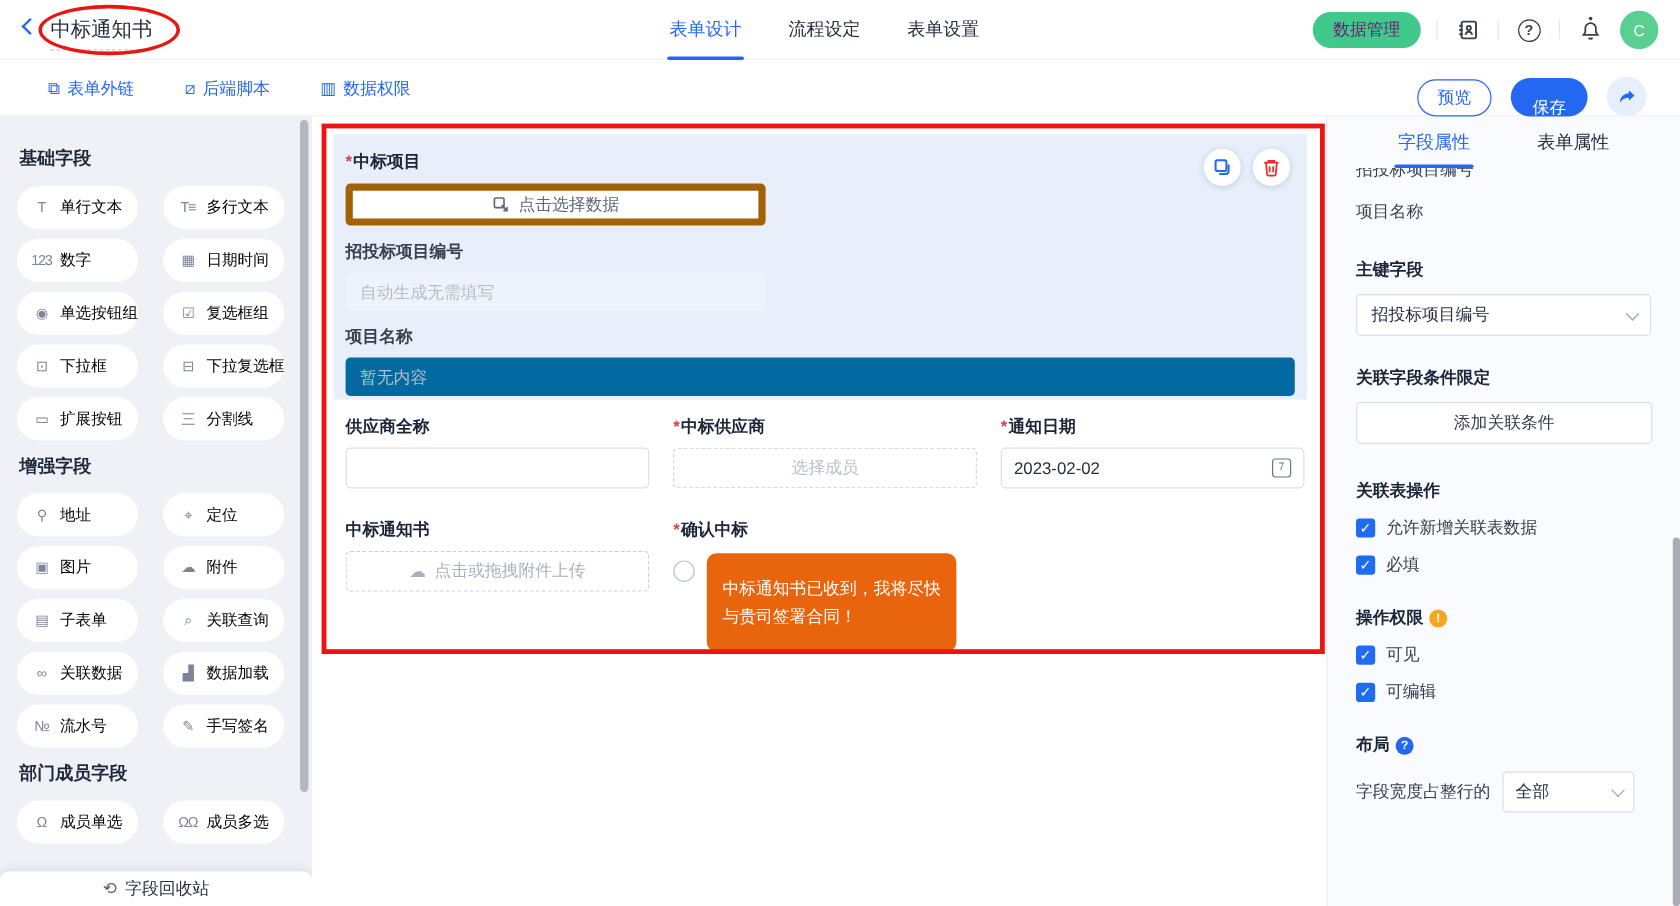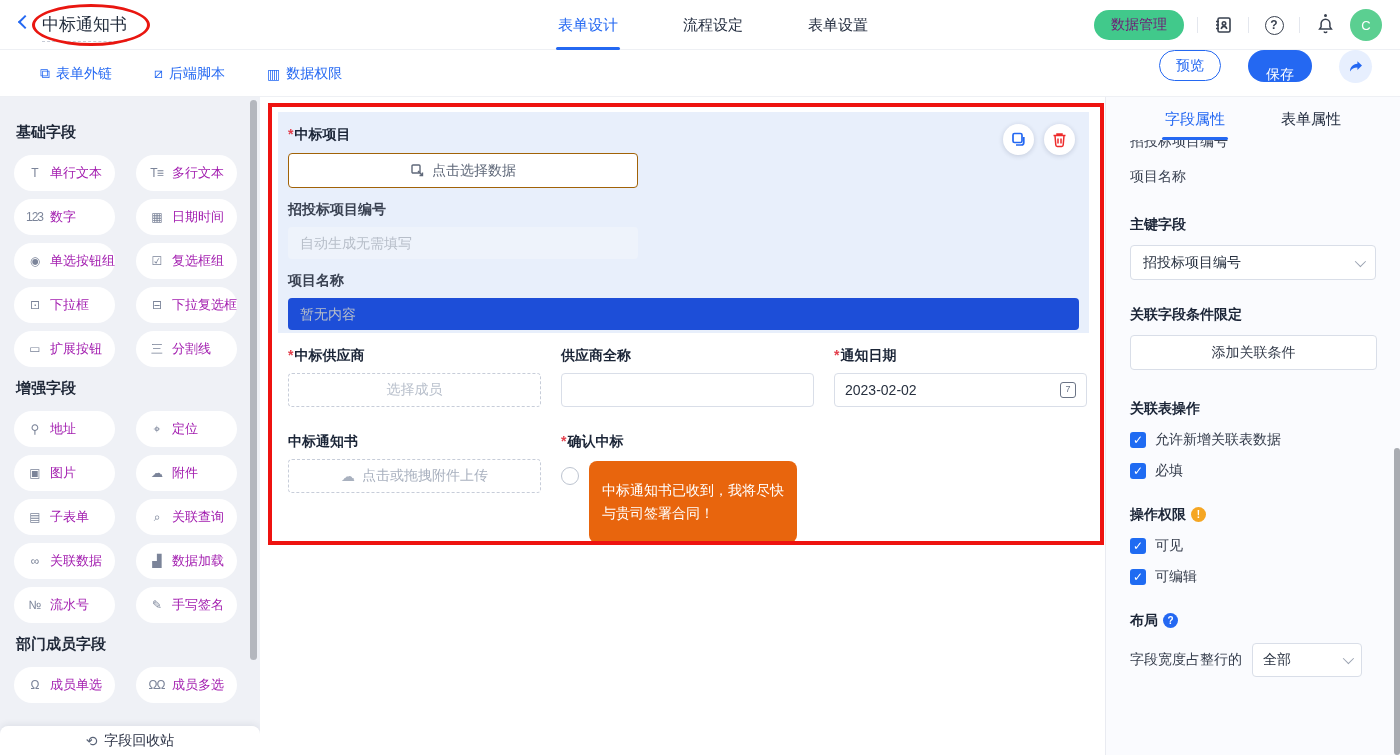--- a/index.html
+++ b/index.html
@@ -4,64 +4,64 @@
 <style>
   * { margin:0; padding:0; box-sizing:border-box; }
   html,body { width:1400px; height:755px; overflow:hidden; }
   body { font-family:"Liberation Sans","DejaVu Sans",sans-serif; font-size:14px; color:#1c2638; background:#fff; position:relative; }
 
   
   .header { position:absolute; left:0; top:0; width:1400px; height:50px; background:#fff; border-bottom:1px solid #eef0f4; z-index:20; }
   .back { position:absolute; left:20px; top:17px; width:10px; height:10px; border-left:2px solid #2468f2; border-bottom:2px solid #2468f2; transform:rotate(45deg); cursor:pointer; }
   .app-title { position:absolute; left:42px; top:13px; font-size:17px; color:#1f2a3a; border-bottom:1px dashed #c6cbd6; padding-bottom:5px; }
   .annot-ellipse { position:absolute; left:32px; top:4px; width:118px; height:42px; border:3px solid #e91610; border-radius:50%; pointer-events:none; z-index:30; }
-  .htabs { position:absolute; left:556px; top:0; height:50px; display:flex; gap:61px; align-items:center; }
+  .htabs { position:absolute; left:556px; top:0; height:50px; display:flex; gap:35px; align-items:center; }
   .htab { font-size:15px; color:#242e40; cursor:pointer; height:50px; line-height:50px; position:relative; padding:0 2px; }
   .htab.active { color:#2468f2; }
   .htab.active::after { content:""; position:absolute; left:0; right:0; bottom:0; height:3px; background:#2468f2; border-radius:2px; }
   .hright { position:absolute; right:18px; top:0; height:50px; display:flex; align-items:center; gap:13px; }
   .btn-green { background:#41c98b; color:#701a75; border:none; border-radius:15px; height:30px; padding:0 17px; font-size:14px; cursor:pointer; }
   .vdiv { width:1px; height:16px; background:#e4e7ee; }
   .hicon { width:24px; height:24px; display:flex; align-items:center; justify-content:center; color:#39414f; cursor:pointer; position:relative; }
   .help-circle { width:19px; height:19px; border:1.5px solid #39414f; border-radius:50%; font-size:12px; line-height:17px; text-align:center; font-weight:bold; }
   .bell-dot { position:absolute; top:1px; left:11px; width:3px; height:3px; background:#39414f; border-radius:50%; }
   .avatar { width:32px; height:32px; border-radius:50%; background:#5bcf91; color:#fff; font-size:13px; display:flex; align-items:center; justify-content:center; cursor:pointer; }
 
   
   .subbar { position:absolute; left:0; top:50px; width:1400px; height:47px; background:#fff; border-bottom:1px solid #eef0f4; z-index:19; }
   .sublinks { position:absolute; left:40px; top:0; height:47px; display:flex; gap:42px; align-items:center; }
   .sublink { color:#2468f2; cursor:pointer; display:flex; align-items:center; gap:6px; font-size:14px; }
   .sublink .lic { font-size:14px; }
-  .subbtns { position:absolute; right:28px; top:0; height:47px; display:flex; gap:27px; align-items:flex-start; }
+  .subbtns { position:absolute; right:28px; top:0; height:47px; display:flex; gap:16px; align-items:flex-end; }
   .btn-preview { height:31px; padding:0 16px; border:1px solid #2468f2; color:#2468f2; background:#fff; border-radius:16px; font-size:14px; cursor:pointer; }
   .btn-save { height:31px; padding:16px 18px; border:none; color:#fff; background:#2468f2; border-radius:16px; font-size:14px; cursor:pointer; }
   .share-circle { width:33px; height:33px; border-radius:50%; background:#e7effe; display:flex; align-items:center; justify-content:center; cursor:pointer; }
 
   
   .sidebar { position:absolute; left:0; top:97px; width:260px; height:658px; background:#eff1f6; overflow:hidden; }
   .side-inner { padding:14px 14px 0 14px; }
   .side-title { font-size:15px; font-weight:bold; color:#1f2838; margin:12px 0 13px 2px; }
   .pill-grid { display:grid; grid-template-columns:101px 101px; gap:8px 21px; margin-bottom:10px; }
   .pill { width:101px; height:36px; background:#fff; border-radius:18px; display:flex; align-items:center; padding-left:12px; gap:7px; cursor:grab; }
   .pill .ic { font-size:12px; color:#7b8499; width:17px; text-align:center; flex:none; letter-spacing:-1px; }
-  .pill .plb { font-size:13px; color:#a21caf; white-space:nowrap; }
+  .pill .plb { font-size:13px; color:#000000; white-space:nowrap; }
   .recycle-bar { position:absolute; left:0; bottom:0; width:260px; height:29px; background:#fff; border-radius:8px 8px 0 0; box-shadow:0 -2px 6px rgba(40,50,80,.08); display:flex; align-items:center; justify-content:center; gap:7px; color:#2a3144; font-size:14px; cursor:pointer; z-index:5; }
   .recycle-bar .ric { color:#5a6478; font-size:14px; }
   .side-scroll { position:absolute; left:250px; top:3px; width:7px; height:560px; background:#b4b7be; border-radius:4px; }
 
   
   .canvas { position:absolute; left:260px; top:97px; width:845px; height:658px; background:#fff; }
   .annot-rect { position:absolute; left:8px; top:6px; width:836px; height:442px; border:4px solid #ee1310; pointer-events:none; z-index:10; }
   .blue-block { position:absolute; left:18px; top:15px; width:811px; height:221px; background:#e8effb; padding:14px 10px 0 10px; }
   .flabel { font-size:14px; font-weight:bold; color:#1b2537; }
   .flabel .req { color:#e3404d; margin-right:1px; font-weight:bold; }
   .flabel2 { font-size:14px; color:#3a4252; font-weight:bold; }
-  .pick-btn { margin-top:9px; width:350px; height:35px; background:#fff; border:1px solid #a16207; border-radius:4px; display:flex; align-items:center; justify-content:center; gap:7px; color:#5f6879; font-size:14px; cursor:pointer; }
+  .pick-btn { margin-top:9px; width:350px; height:35px; background:#fff; border:6px solid #a16207; border-radius:4px; display:flex; align-items:center; justify-content:center; gap:7px; color:#5f6879; font-size:14px; cursor:pointer; }
   .dis-input { margin-top:8px; width:350px; height:32px; background:#eef3fb; border-radius:4px; line-height:32px; padding-left:12px; color:#b7bec9; font-size:14px; }
-  .dis-input.wide { width:791px; background:#1d4ed8; }
+  .dis-input.wide { width:791px; background:#0369a1; }
   .blk-label { margin-top:13px; }
   .blk-actions { position:absolute; right:14px; top:12px; display:flex; gap:10px; }
   .act-circle { width:31px; height:31px; border-radius:50%; background:#fff; box-shadow:0 1px 5px rgba(30,40,70,.18); display:flex; align-items:center; justify-content:center; cursor:pointer; }
   .white-sec { position:absolute; left:28px; top:250px; width:800px; }
   .col3 { display:grid; grid-template-columns:253px 253px 253px; gap:20px; }
   .inp { margin-top:8px; height:34px; border:1px solid #d9dee8; border-radius:4px; background:#fff; display:flex; align-items:center; padding:0 10px; color:#27303f; font-size:14px; }
   .inp.dashed { border:1px dashed #c7cdd9; justify-content:center; color:#b9c0cc; }
   .inp.date { justify-content:space-between; }
   .cal-icon { width:16px; height:16px; border:1.4px solid #6b7486; border-radius:3px; font-size:9px; color:#6b7486; text-align:center; line-height:13px; }
   .row2 { margin-top:26px; display:grid; grid-template-columns:253px 420px; gap:20px; }
@@ -297,26 +297,26 @@
         <svg width="17" height="17" viewBox="0 0 17 17" fill="none" stroke="#ee2b2b" stroke-width="1.5">
           <path d="M2.5 4.5h12M6 4.5V3h5v1.5M4 4.5l.8 9.5a1.5 1.5 0 0 0 1.5 1.4h4.4a1.5 1.5 0 0 0 1.5-1.4l.8-9.5M7 7.5v5M10 7.5v5"></path>
         </svg>
       </span>
     </div>
   </div>
 
   <div class="white-sec">
     <div class="col3">
       <div>
+        <div class="flabel"><span>供应商全称</span></div>
+        <div class="inp"></div>
+      </div>
+      <div>
         <div class="flabel"><span class="req">*</span><span>中标供应商</span></div>
         <div class="inp dashed">选择成员</div>
-      </div>
-      <div>
-        <div class="flabel"><span>供应商全称</span></div>
-        <div class="inp"></div>
       </div>
       <div>
         <div class="flabel"><span class="req">*</span><span>通知日期</span></div>
         <div class="inp date">
           <span>2023-02-02</span>
           <span class="cal-icon">7</span>
         </div>
       </div>
     </div>
     <div class="row2">

